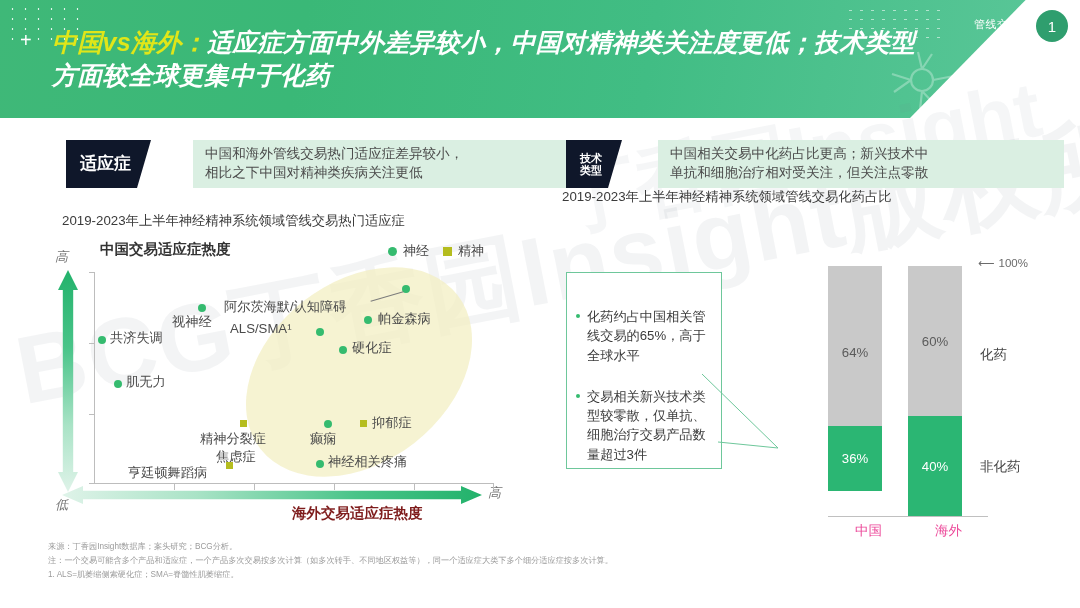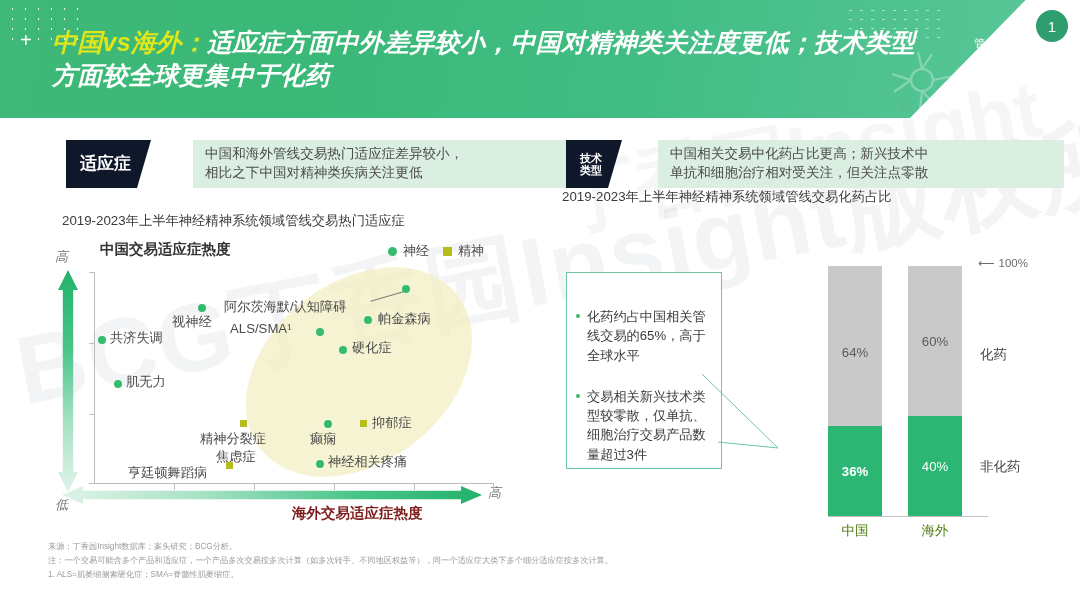--- a/index.html
+++ b/index.html
@@ -39,21 +39,21 @@
     line-height:1;
   }
   .title{
     position:absolute;left:52px;top:26px;width:880px;
     font-size:25px;font-weight:bold;line-height:1.33;color:#ffffff;
     letter-spacing:.3px;
     font-style:italic;
   }
   .title .accent{color:#e0e619;}
   .tag-line{
-    position:absolute;right:60px;top:36px;color:#ffffff;font-size:11px;
+    position:absolute;right:60px;top:17px;color:#ffffff;font-size:11px;
     letter-spacing:.5px;
   }
   .pagenum{
     position:absolute;right:12px;top:10px;width:32px;height:32px;border-radius:50%;
     background:#2f9e6e;color:#fff;font-size:15px;display:flex;align-items:center;
     justify-content:center;
   }
 
   
   .watermark{
@@ -149,21 +149,21 @@
   }
   .tail-svg{position:absolute;left:700px;top:372px;width:120px;height:100px;}
 
   
   .bars{position:absolute;left:828px;top:266px;width:250px;height:270px;}
   .bar-col{position:absolute;width:54px;}
   .bar-seg{position:absolute;left:0;width:54px;display:flex;align-items:center;justify-content:center;
            font-size:13.2px;}
   .seg-top{background:#c9c9c9;color:#5b5b5b;}
   .seg-bot{background:#2bb673;color:#ffffff;}
-  .bar-xlabel{position:absolute;top:256px;width:54px;text-align:center;font-size:13.5px;color:#4d7c0f;}
+  .bar-xlabel{position:absolute;top:256px;width:54px;text-align:right;font-size:13.5px;color:#ec4899;}
   .bar-baseline{position:absolute;left:0;top:250px;width:160px;height:1px;background:#c0c0c0;}
   .cat-label{position:absolute;font-size:13.5px;color:#444;}
   .hundred{position:absolute;left:150px;top:-10px;font-size:11.5px;color:#6b6b6b;}
   .hundred .arw{display:inline-block;margin-right:4px;color:#6b6b6b;}
 
   
   .footer{
     position:absolute;left:48px;top:540px;width:1000px;
     font-size:8.2px;line-height:1.72;color:#9b9b9b;
   }
@@ -323,21 +323,21 @@
   <div class="bars">
 
     <div class="hundred">
       <span class="arw">⟵</span><span>100%</span>
     </div>
 
     <div class="bar-baseline"></div>
 
     <div class="bar-col" style="left:0px;">
       <div class="bar-seg seg-top" style="top:0px;height:172px;">64%</div>
-      <div class="bar-seg seg-bot" style="top:160px;height:90px;font-weight:bold;">36%</div>
+      <div class="bar-seg seg-bot" style="top:160px;height:65px;">36%</div>
       <div class="bar-xlabel">中国</div>
     </div>
 
     <div class="bar-col" style="left:80px;">
       <div class="bar-seg seg-top" style="top:0px;height:150px;">60%</div>
       <div class="bar-seg seg-bot" style="top:150px;height:100px;">40%</div>
       <div class="bar-xlabel">海外</div>
     </div>
 
     <div class="cat-label" style="left:152px;top:80px;">化药</div>

